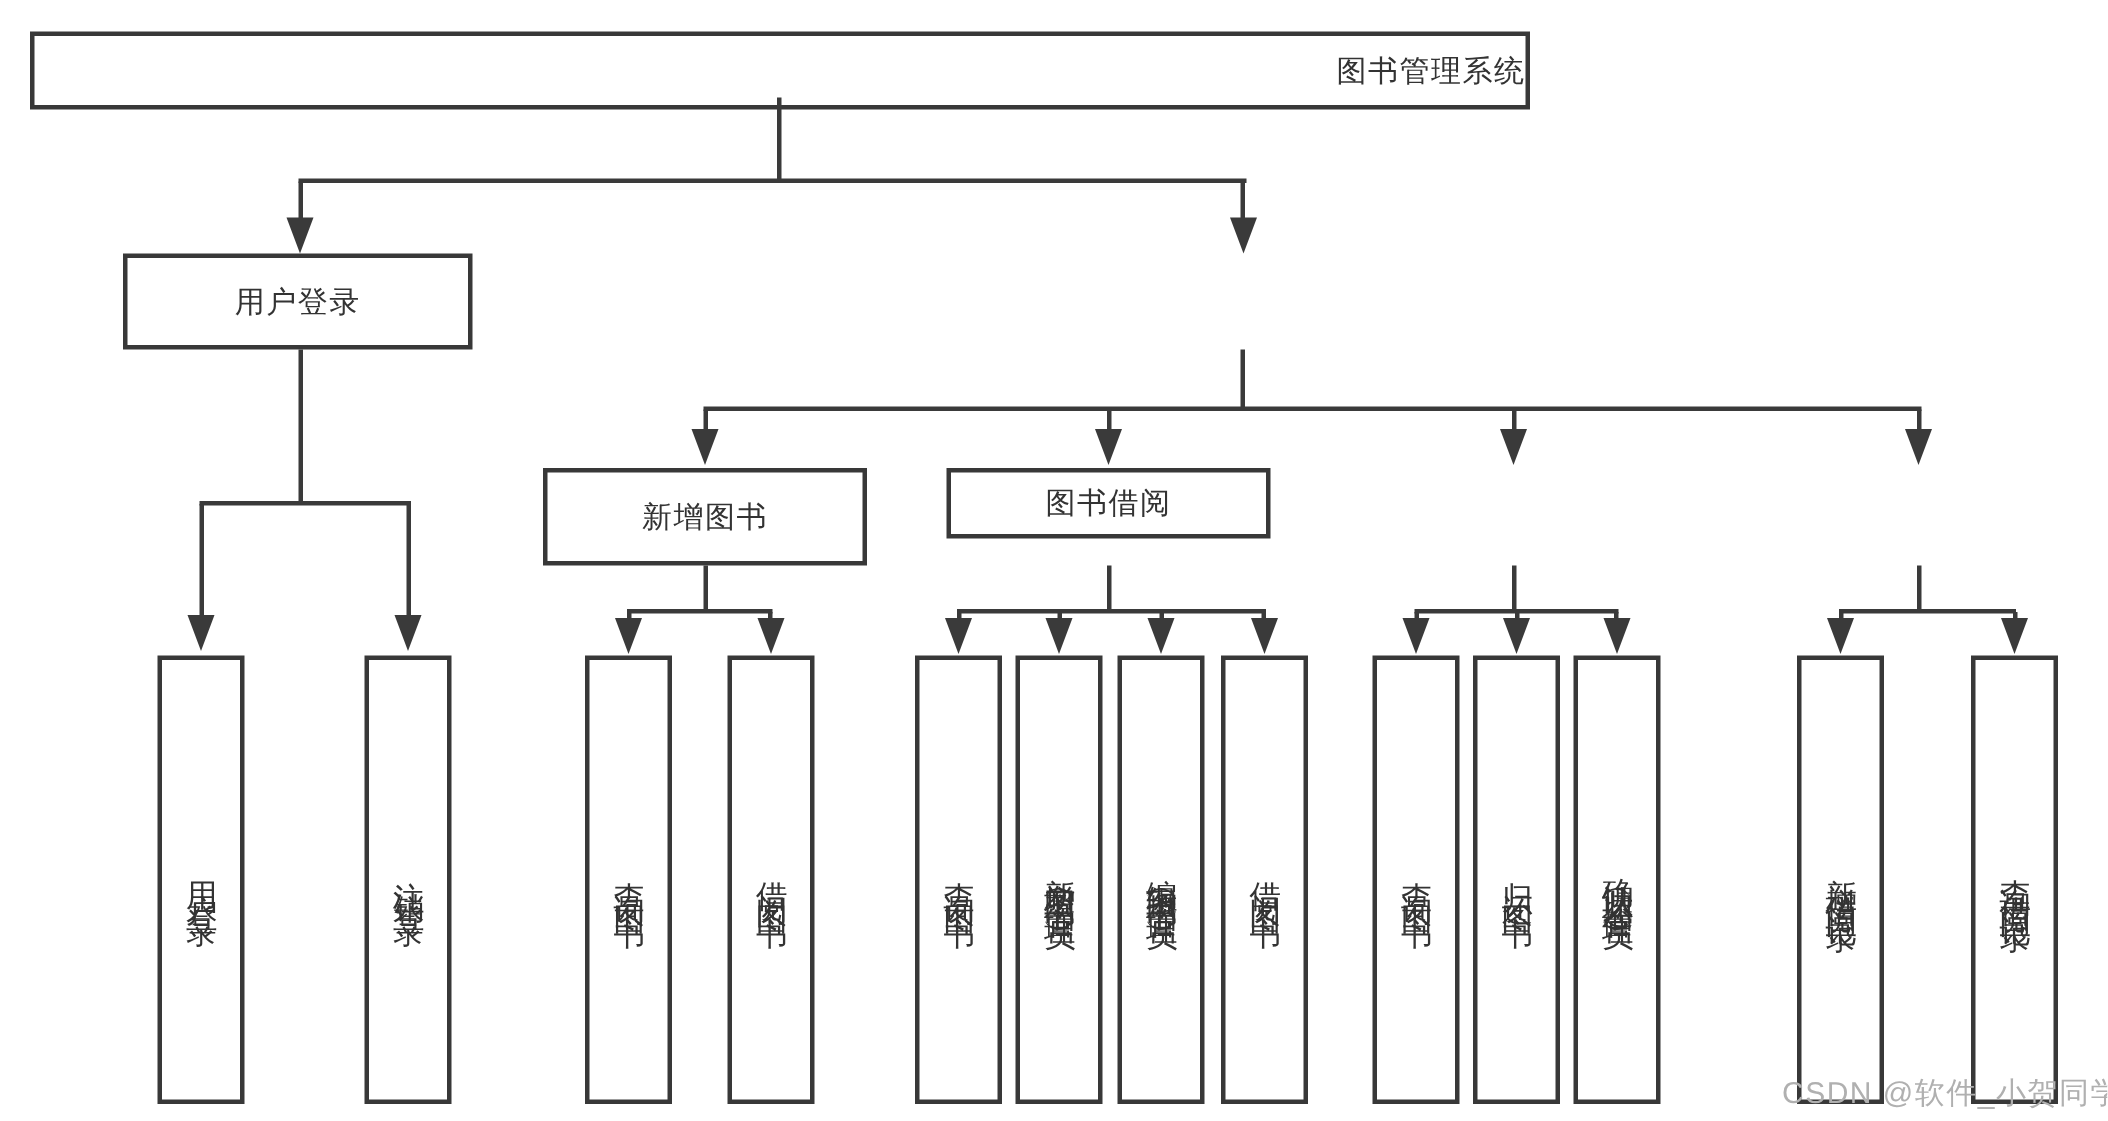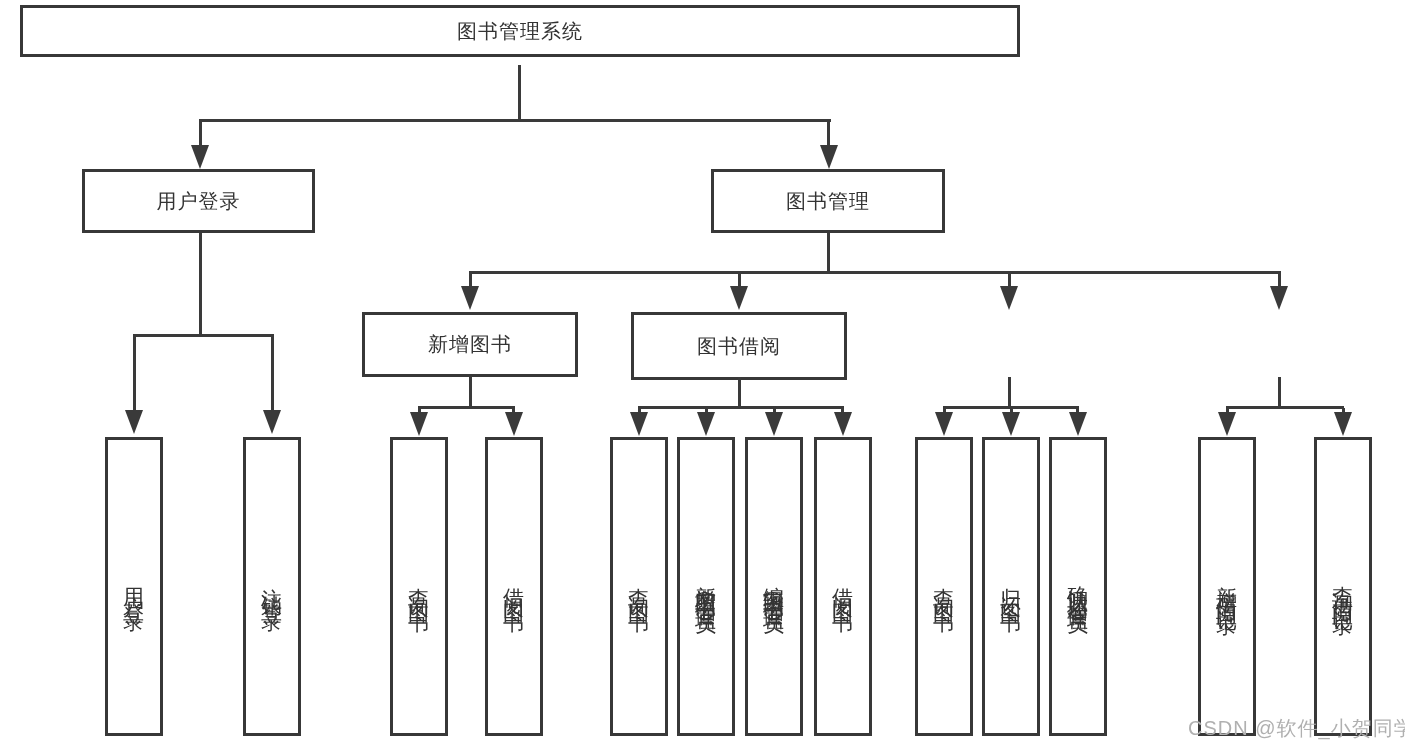--- a/index.html
+++ b/index.html
@@ -28,37 +28,34 @@
   .watermark{
     position:absolute;left:1188px;top:715px;font-size:20px;color:#b0b0b0;
     letter-spacing:1px;white-space:nowrap;
   }
 </style>
 </head>
 <body>
 
 <div class="canvas">
 
-  <div class="box hbox" style="left:20px;top:5px;width:1000px;height:52px;">
+  <div class="box hbox" style="left:20px;top:21px;width:1000px;height:52px;justify-content:flex-end;">
     <span>图书管理系统</span>
   </div>
 
   <div class="box hbox" style="left:82px;top:169px;width:233px;height:64px;">
     <span>用户登录</span>
   </div>
 
-  <div class="box hbox" style="left:711px;top:169px;width:234px;height:64px;">
-    <span>图书管理</span>
-  </div>
 
   <div class="box hbox" style="left:362px;top:312px;width:216px;height:65px;">
     <span>新增图书</span>
   </div>
 
-  <div class="box hbox" style="left:631px;top:312px;width:216px;height:68px;">
+  <div class="box hbox" style="left:631px;top:312px;width:216px;height:47px;">
     <span>图书借阅</span>
   </div>
 
 
 
   <div class="box leaf" style="left:105px;">
     <span>用户登录</span>
   </div>
   <div class="box leaf" style="left:243px;">
     <span>注销登录</span>

